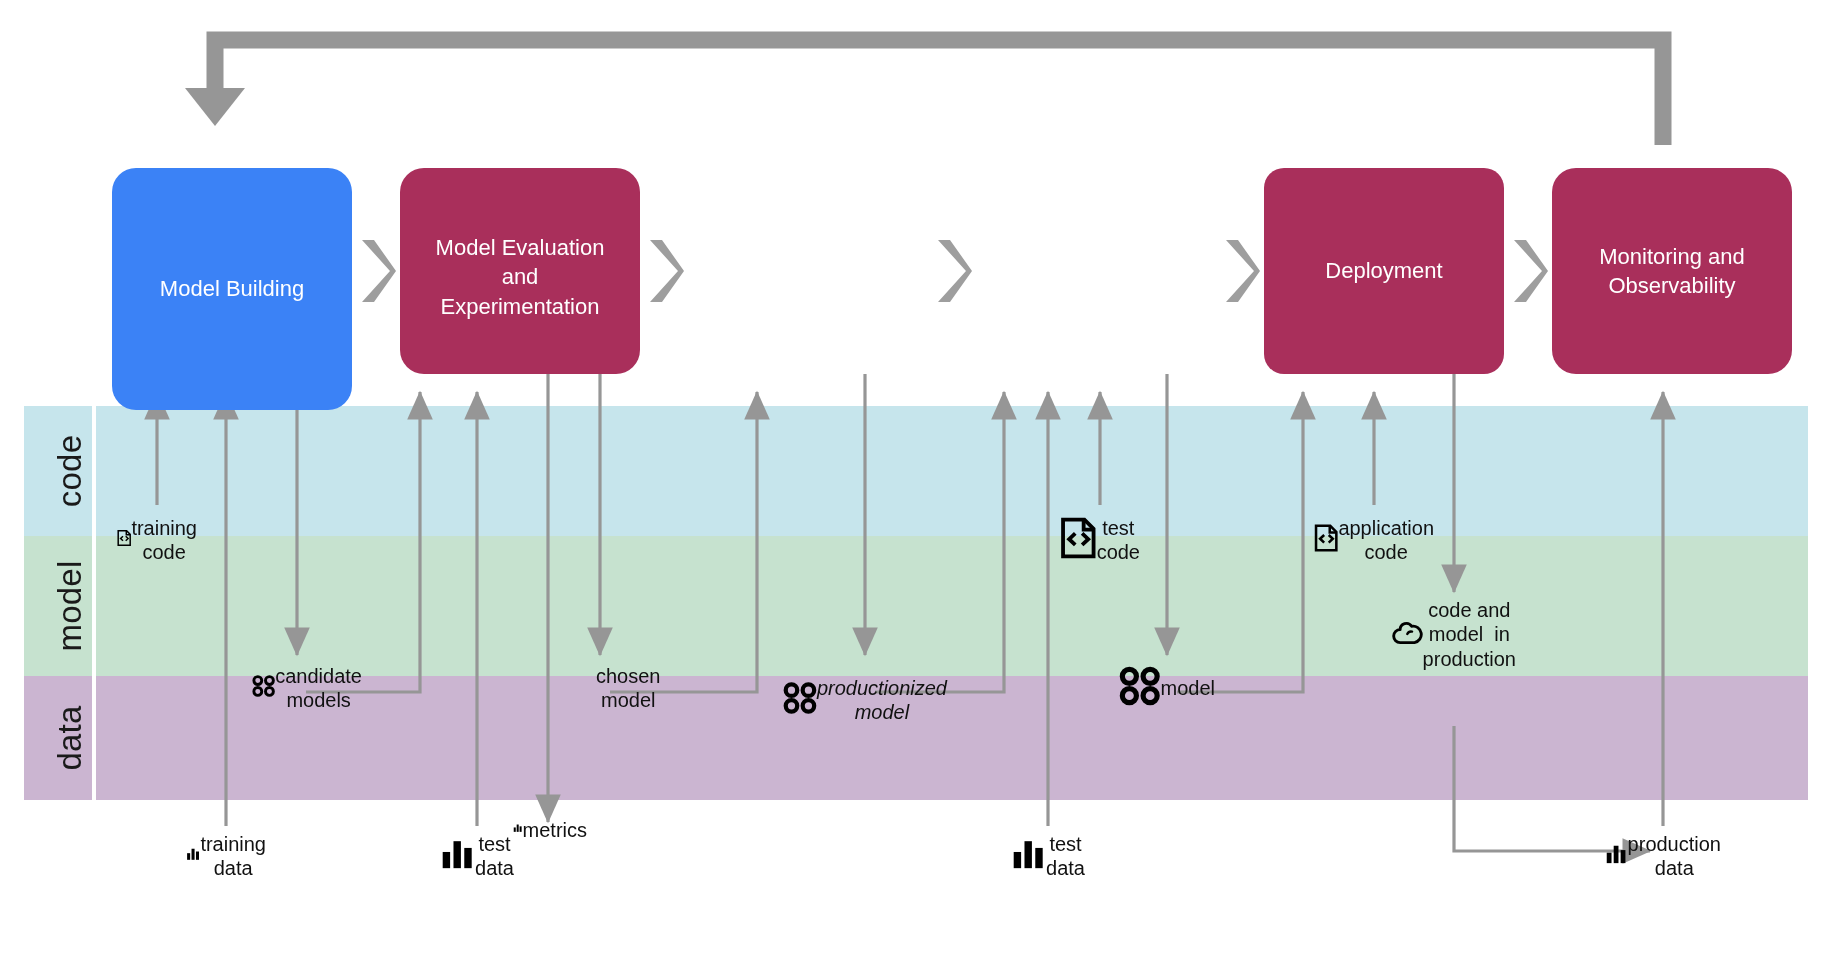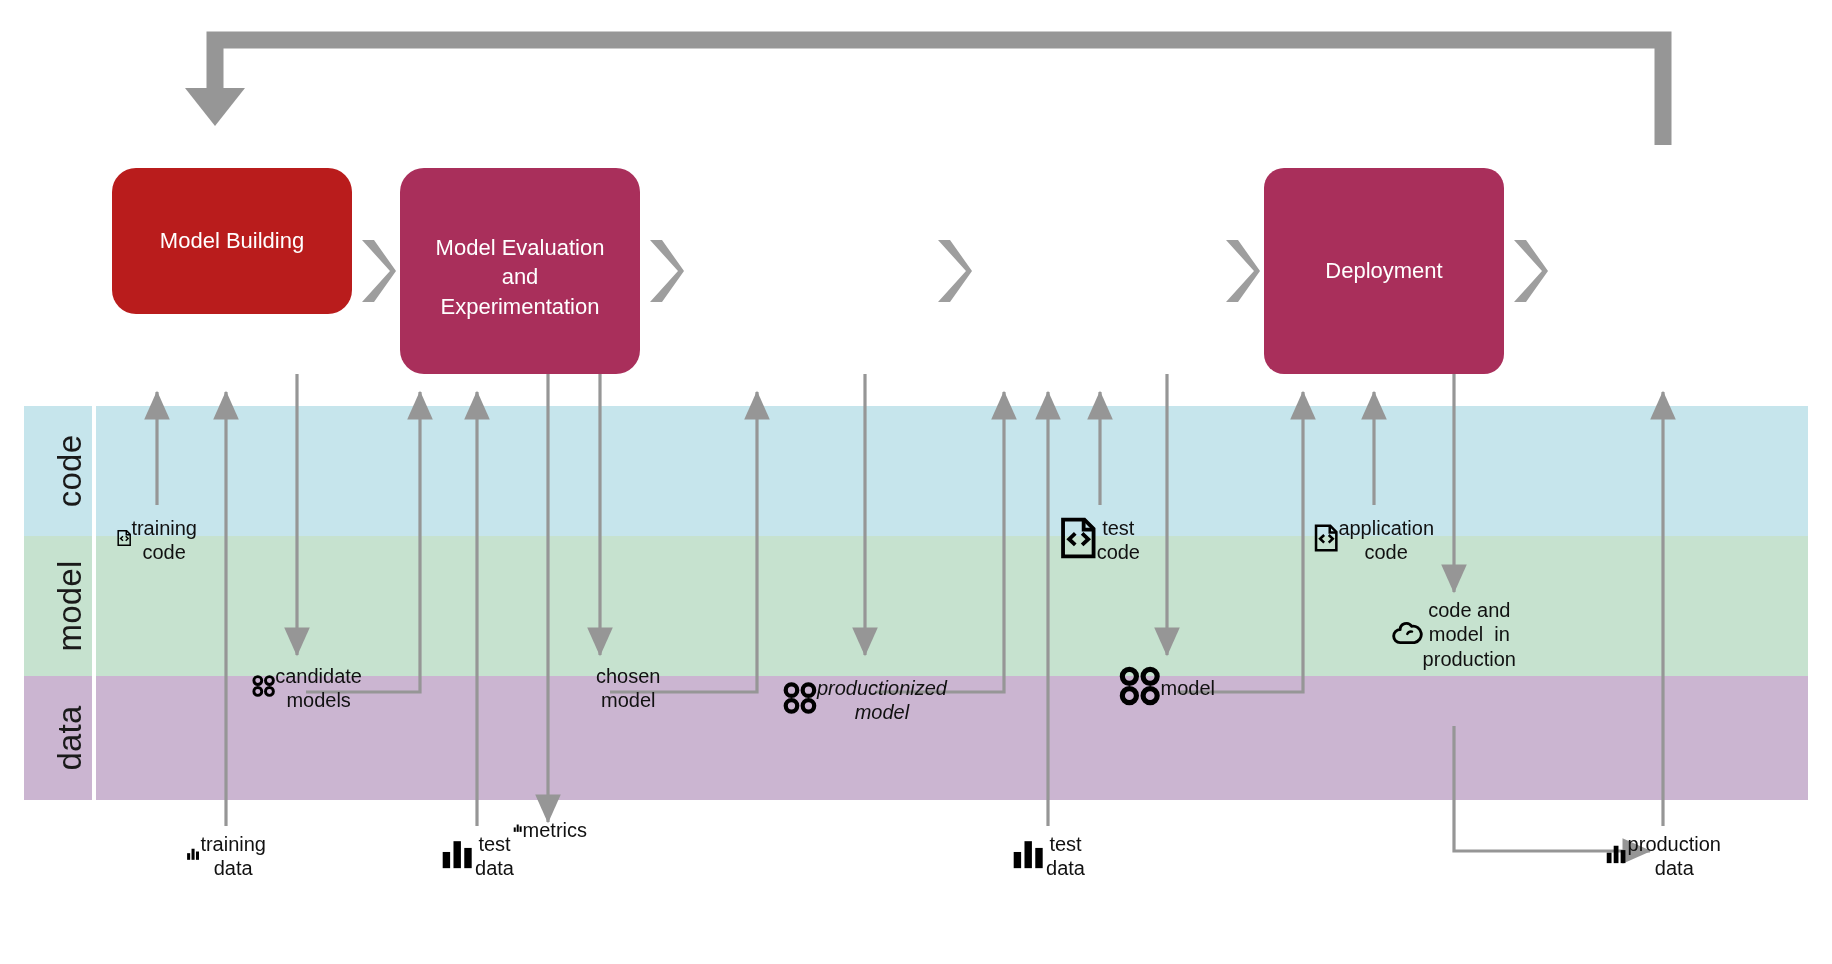--- a/index.html
+++ b/index.html
@@ -105,30 +105,34 @@
 
       <path d="M1663,826 L1663,392"></path>
     </g>
 
     <g>
       <path d="M1663,145 L1663,40 L215,40 L215,92" stroke="#969696" stroke-width="17" fill="none" stroke-linejoin="miter"></path>
       <path d="M185,88 L245,88 L215,126 z" fill="#969696"></path>
     </g>
   </svg>
 
-  <div class="stage" style="left:112px;top:168px;width:240px;height:146px;background:#b91c1c;">
+  <div class="stage" style="left:112px;top:168px;width:240px;height:242px;background:#3b82f6;">
     <span style="white-space:pre-line;">Model Building</span>
   </div>
   <div class="stage" style="left:400px;top:168px;width:240px;height:206px;background:#A92F5B;">
     <span style="white-space:pre-line;margin-top:12px;">Model Evaluation
 and
 Experimentation</span>
   </div>
   <div class="stage" style="left:1264px;top:168px;width:240px;height:206px;background:#A92F5B;border-radius:20px;">
     <span style="white-space:pre-line;">Deployment</span>
+  </div>
+  <div class="stage" style="left:1552px;top:168px;width:240px;height:206px;background:#A92F5B;">
+    <span style="white-space:pre-line;">Monitoring and
+Observability</span>
   </div>
 
   <svg class="chev" style="left:356px;top:236px;" width="42" height="70" viewBox="0 0 42 70">
     <path d="M6,4 L34,35 L6,66 L18,66 L40,35 L18,4 z" fill="#9E9E9E"></path>
   </svg>
   <svg class="chev" style="left:644px;top:236px;" width="42" height="70" viewBox="0 0 42 70">
     <path d="M6,4 L34,35 L6,66 L18,66 L40,35 L18,4 z" fill="#9E9E9E"></path>
   </svg>
   <svg class="chev" style="left:932px;top:236px;" width="42" height="70" viewBox="0 0 42 70">
     <path d="M6,4 L34,35 L6,66 L18,66 L40,35 L18,4 z" fill="#9E9E9E"></path>

